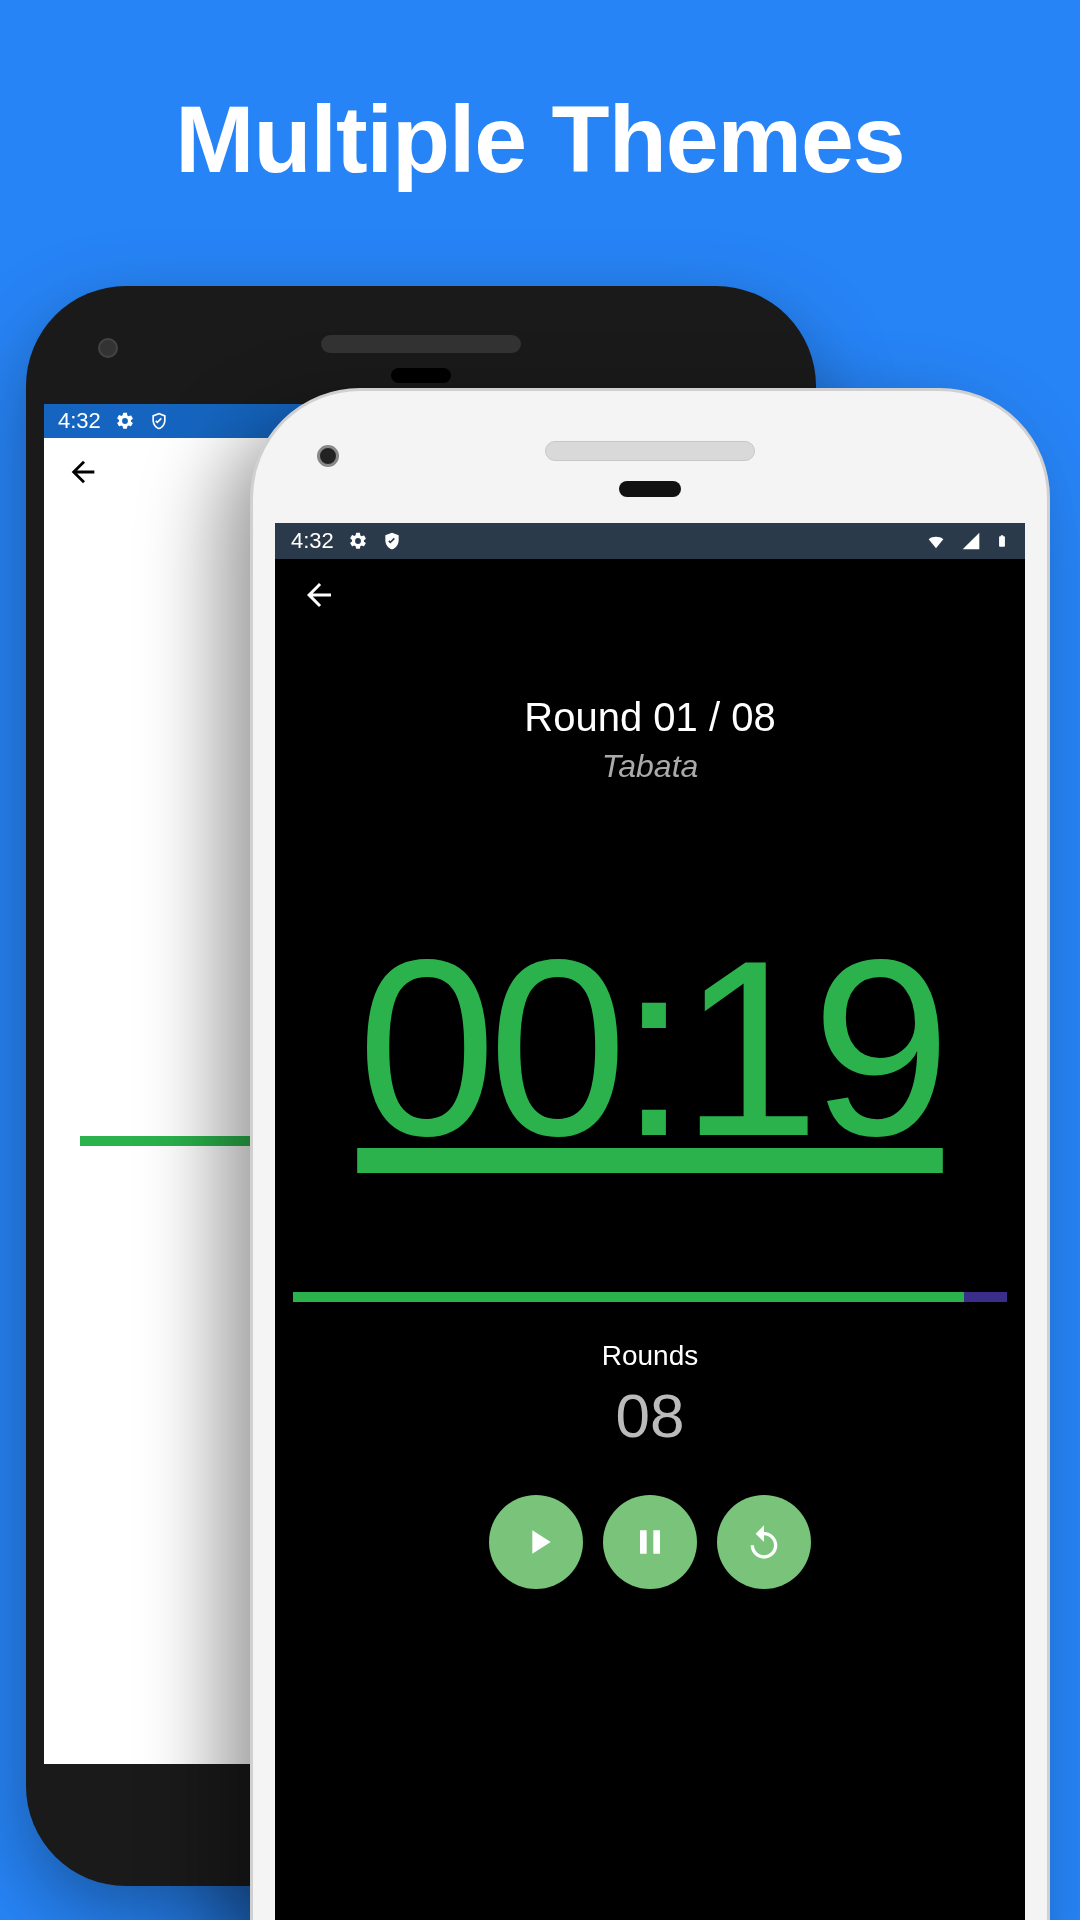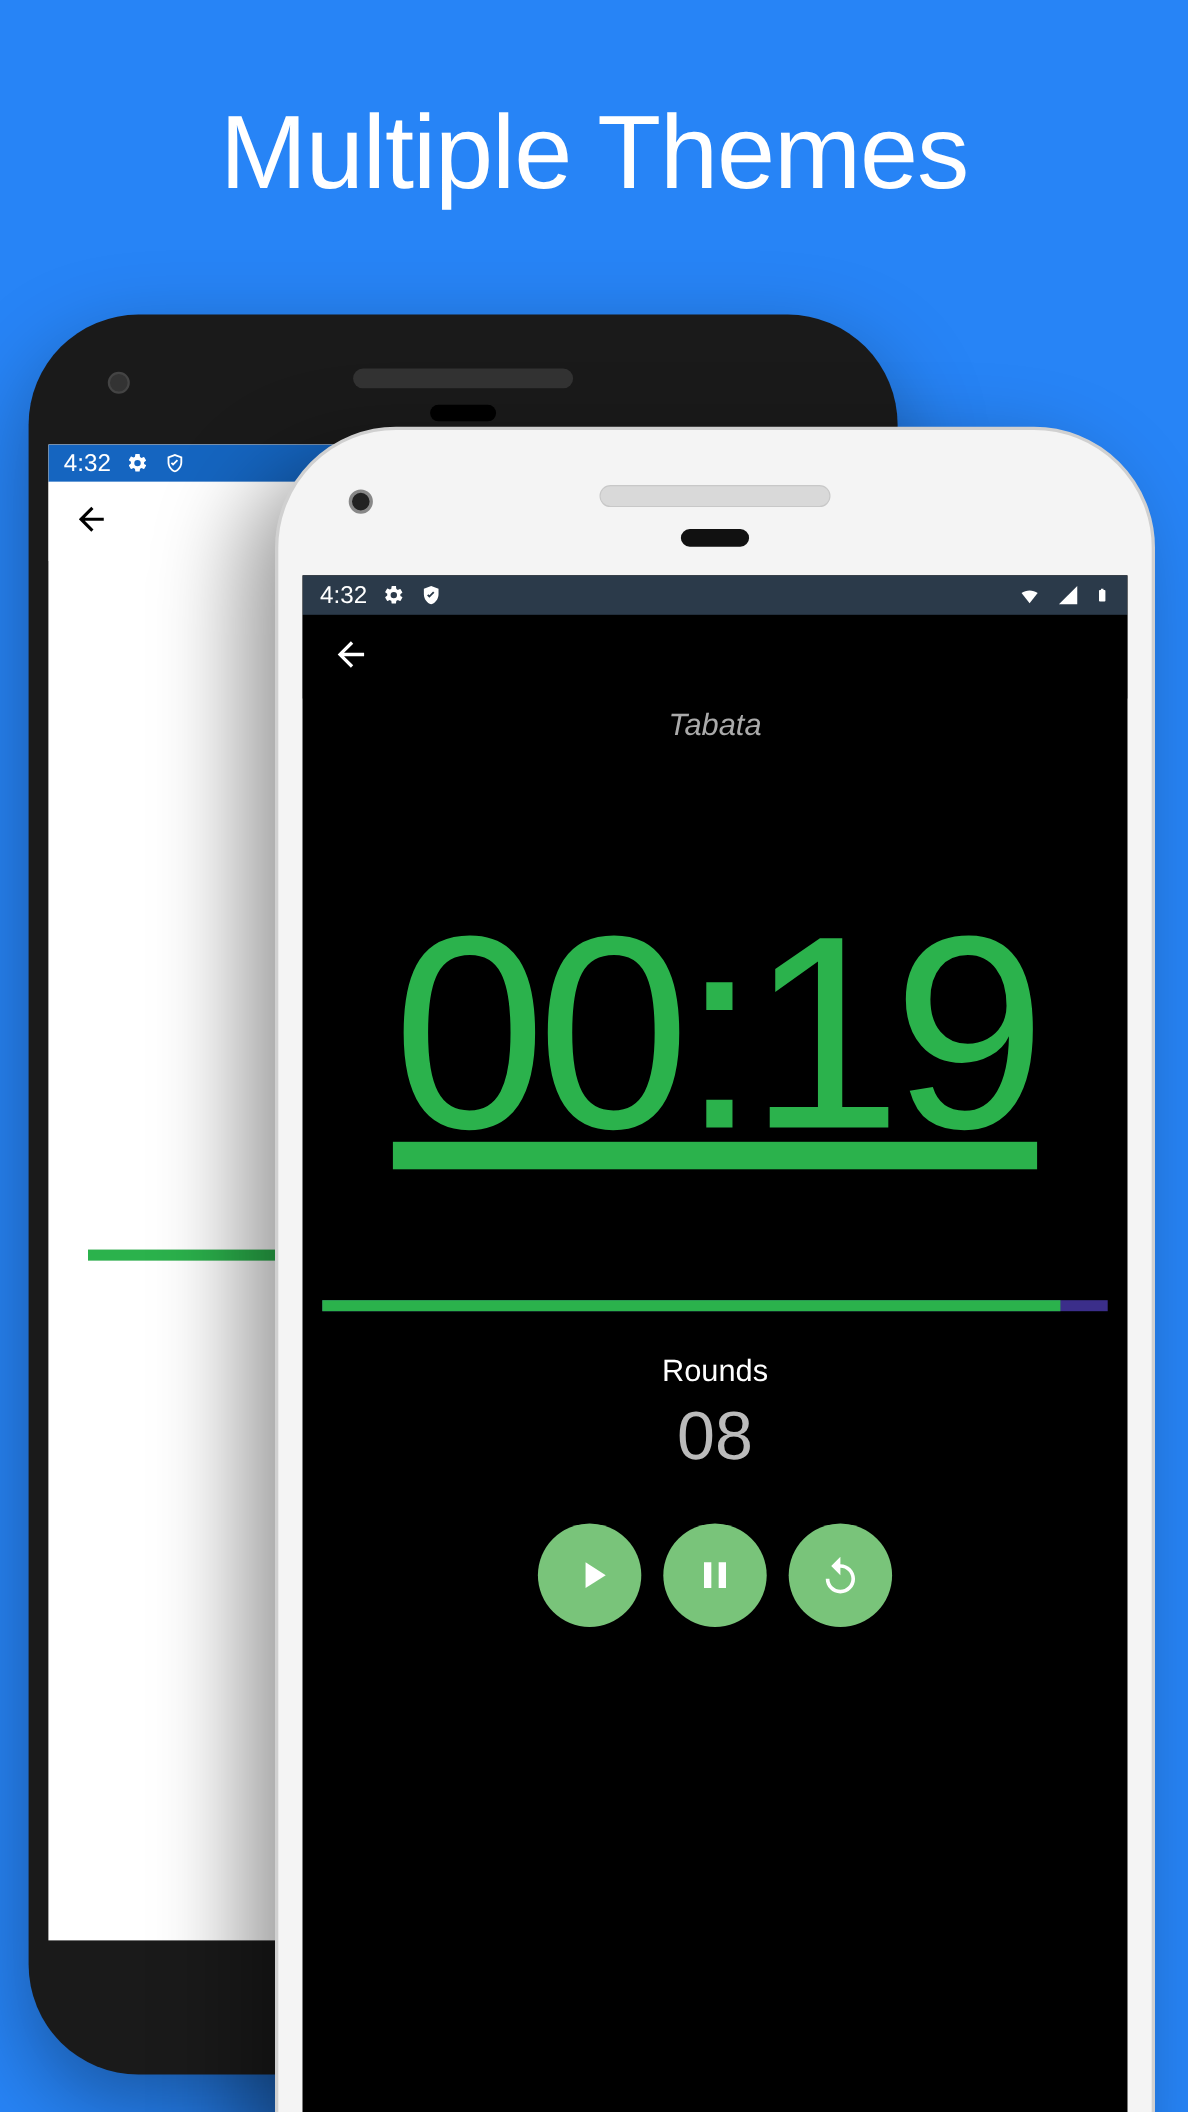--- a/index.html
+++ b/index.html
@@ -7,21 +7,21 @@
       width: 1080px;
       height: 1920px;
       background: #2784f6;
       font-family: -apple-system, 'Helvetica Neue', Arial, sans-serif;
       position: relative;
       overflow: hidden;
     }
     .hero-title {
       color: #fff;
       font-size: 95px;
-      font-weight: 400;
+      font-weight: 700;
       text-align: center;
       padding-top: 85px;
       letter-spacing: -1px;
       font-family: 'Arial Narrow', 'Helvetica Neue Condensed', Arial, sans-serif;
       font-stretch: condensed;
     }
     
     .phone-black {
       position: absolute;
       top: 286px;
@@ -155,21 +155,21 @@
       background:#000;
     }
     .back-arrow-dark svg { width: 36px; height: 36px; }
     .dark-round {
       text-align:center; color:#fff;
       margin-top: 60px;
       font-size: 40px; font-weight: 500;
     }
     .dark-sub {
       text-align:center; color:#aaa; font-style:italic;
-      margin-top: 8px; font-size: 28px;
+      margin-top: 8px; font-size: 32px;
     }
     .dark-timer {
       text-align:center; color:#2bb24c;
       margin-top: 120px;
       font-size: 250px;
       font-weight: 500;
       letter-spacing: -8px;
       white-space: nowrap;
       text-decoration: underline;
     }
@@ -288,20 +288,21 @@
         </span>
       </div>
     </div>
     <div class="appbar-dark">
       <span class="back-arrow-dark">
         <svg viewBox="0 0 24 24" fill="#fff">
             <path d="M20 11H7.83l5.59-5.59L12 4l-8 8 8 8 1.41-1.41L7.83 13H20z"></path>
           </svg>
       </span>
     </div>
+    <div class="dark-round">Round 01 / 08</div>
     <div class="dark-sub">Tabata</div>
     <div class="dark-timer">00:19</div>
     <div class="dark-progress">
         <div class="fill"></div>
       </div>
     <div class="dark-stats">
       <div>
         <div class="lbl">Rounds</div>
         <div class="val">08</div>
       </div>

